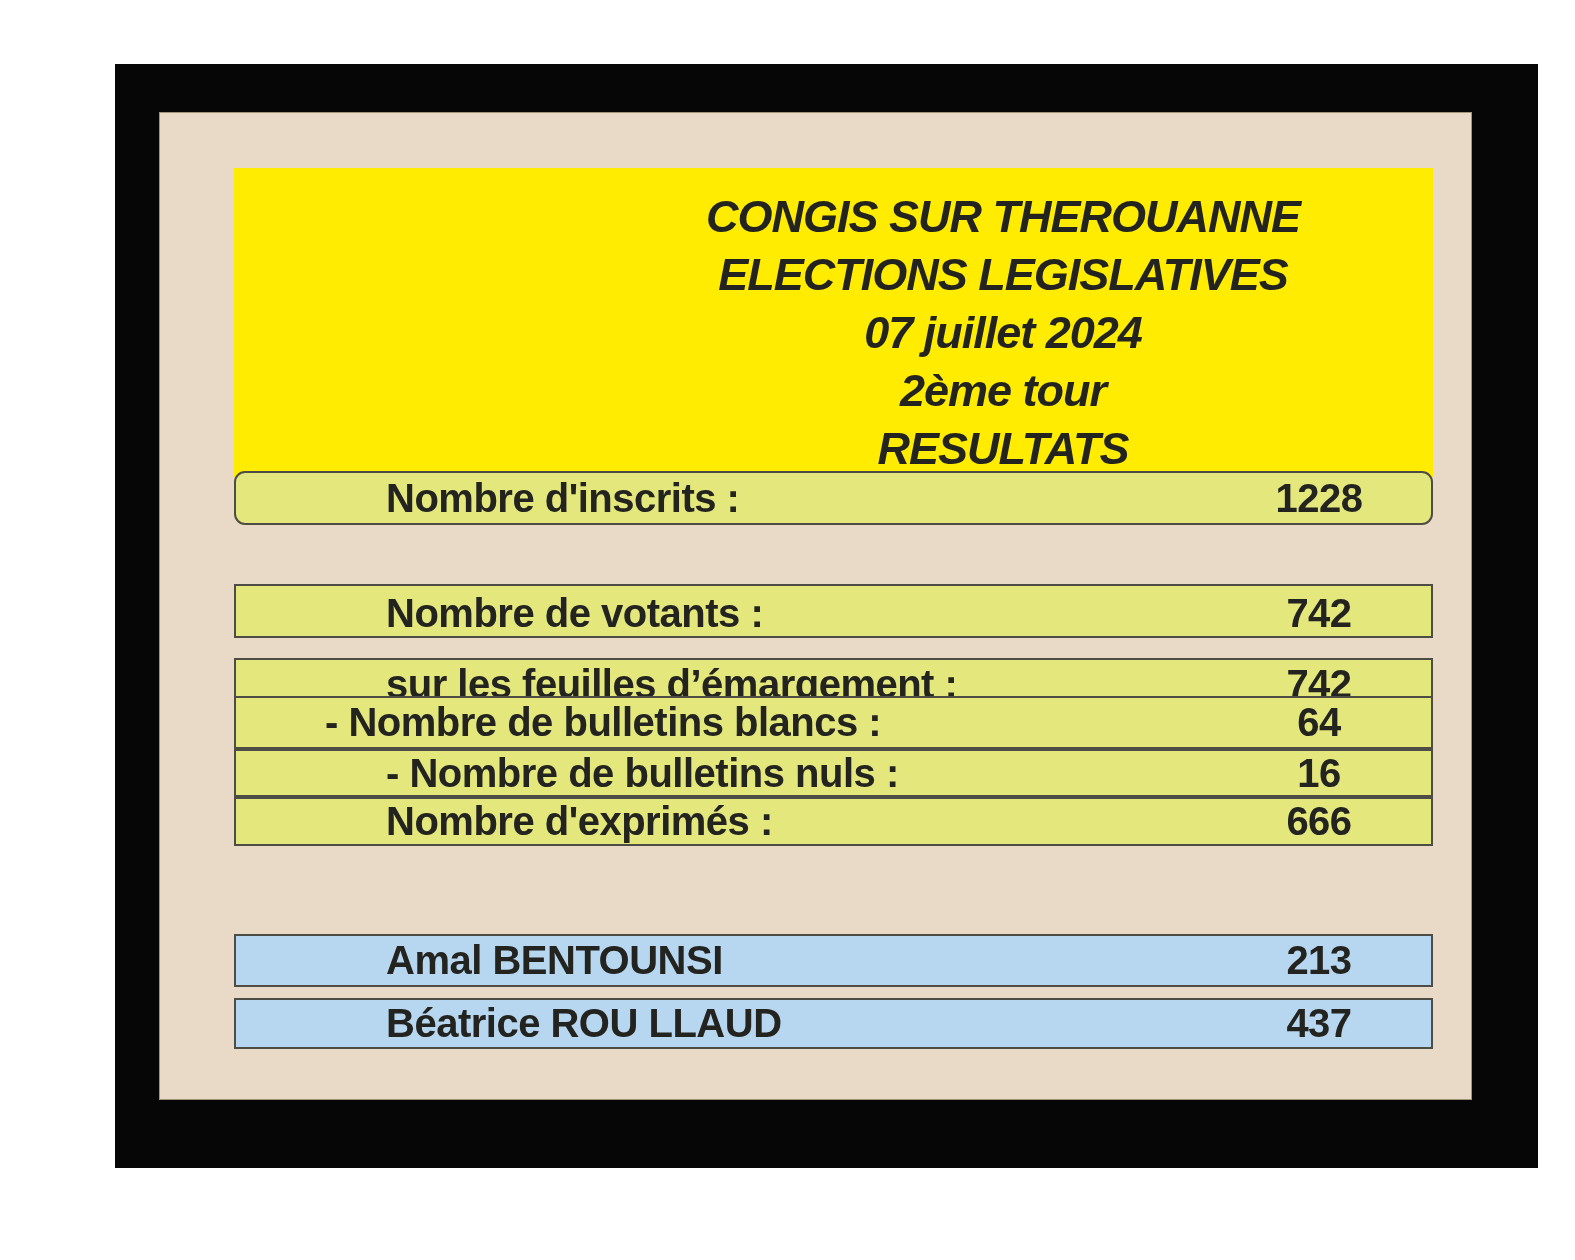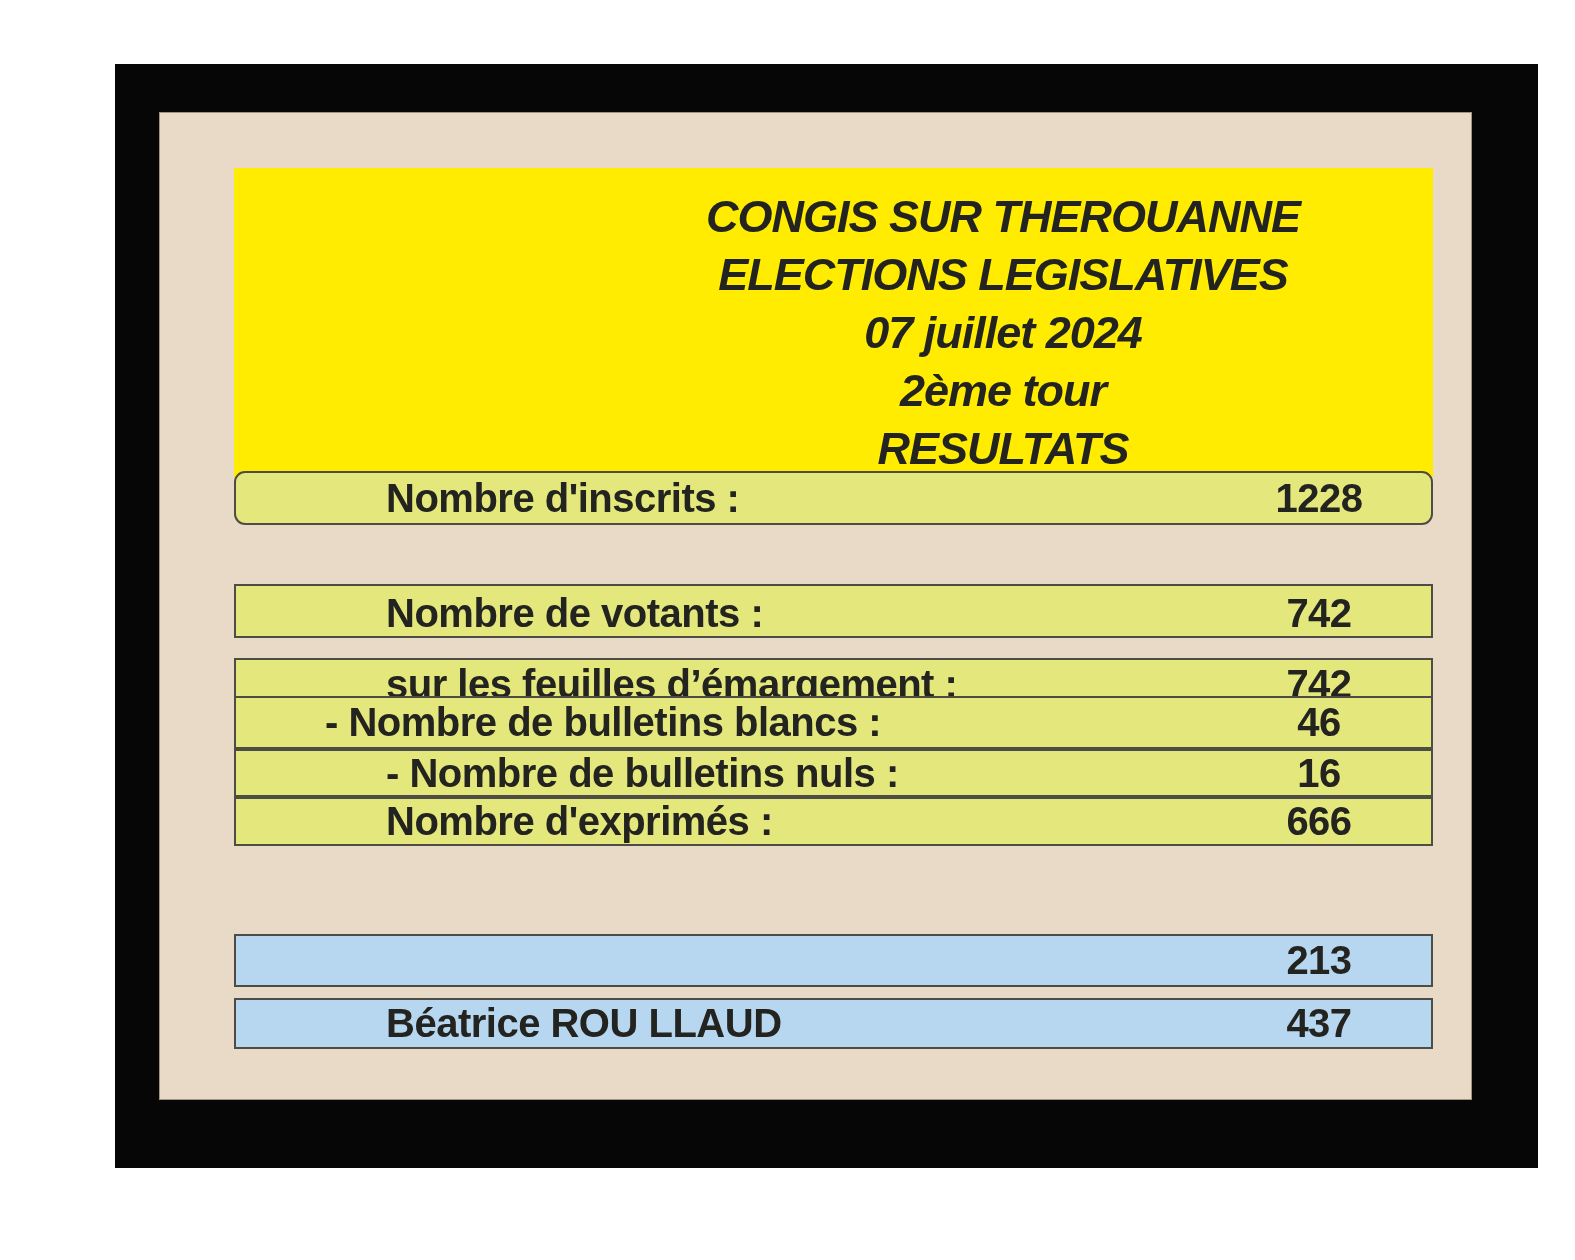--- a/index.html
+++ b/index.html
@@ -112,32 +112,33 @@
       <div class="row green pos-r3">
         <span class="label">Nombre de votants :</span>
         <span class="value">742</span>
       </div>
       <div class="row green pos-r4">
         <span class="label">sur les feuilles d’émargement :</span>
         <span class="value">742</span>
       </div>
       <div class="row green pos-r5">
         <span class="label">- Nombre de bulletins blancs :</span>
-        <span class="value">46</span>
+        <span class="value">64</span>
       </div>
       <div class="row green pos-r6">
         <span class="label">- Nombre de bulletins nuls :</span>
         <span class="value">16</span>
       </div>
       <div class="row green pos-r7">
         <span class="label">Nombre d'exprimés :</span>
         <span class="value">666</span>
       </div>
 
       <div class="row blue pos-c1">
+        <span class="label">Amal BENTOUNSI</span>
         <span class="value">213</span>
       </div>
       <div class="row blue pos-c2">
         <span class="label">Béatrice ROU LLAUD</span>
         <span class="value">437</span>
       </div>
 
     </div>
   </div>
 </div>

